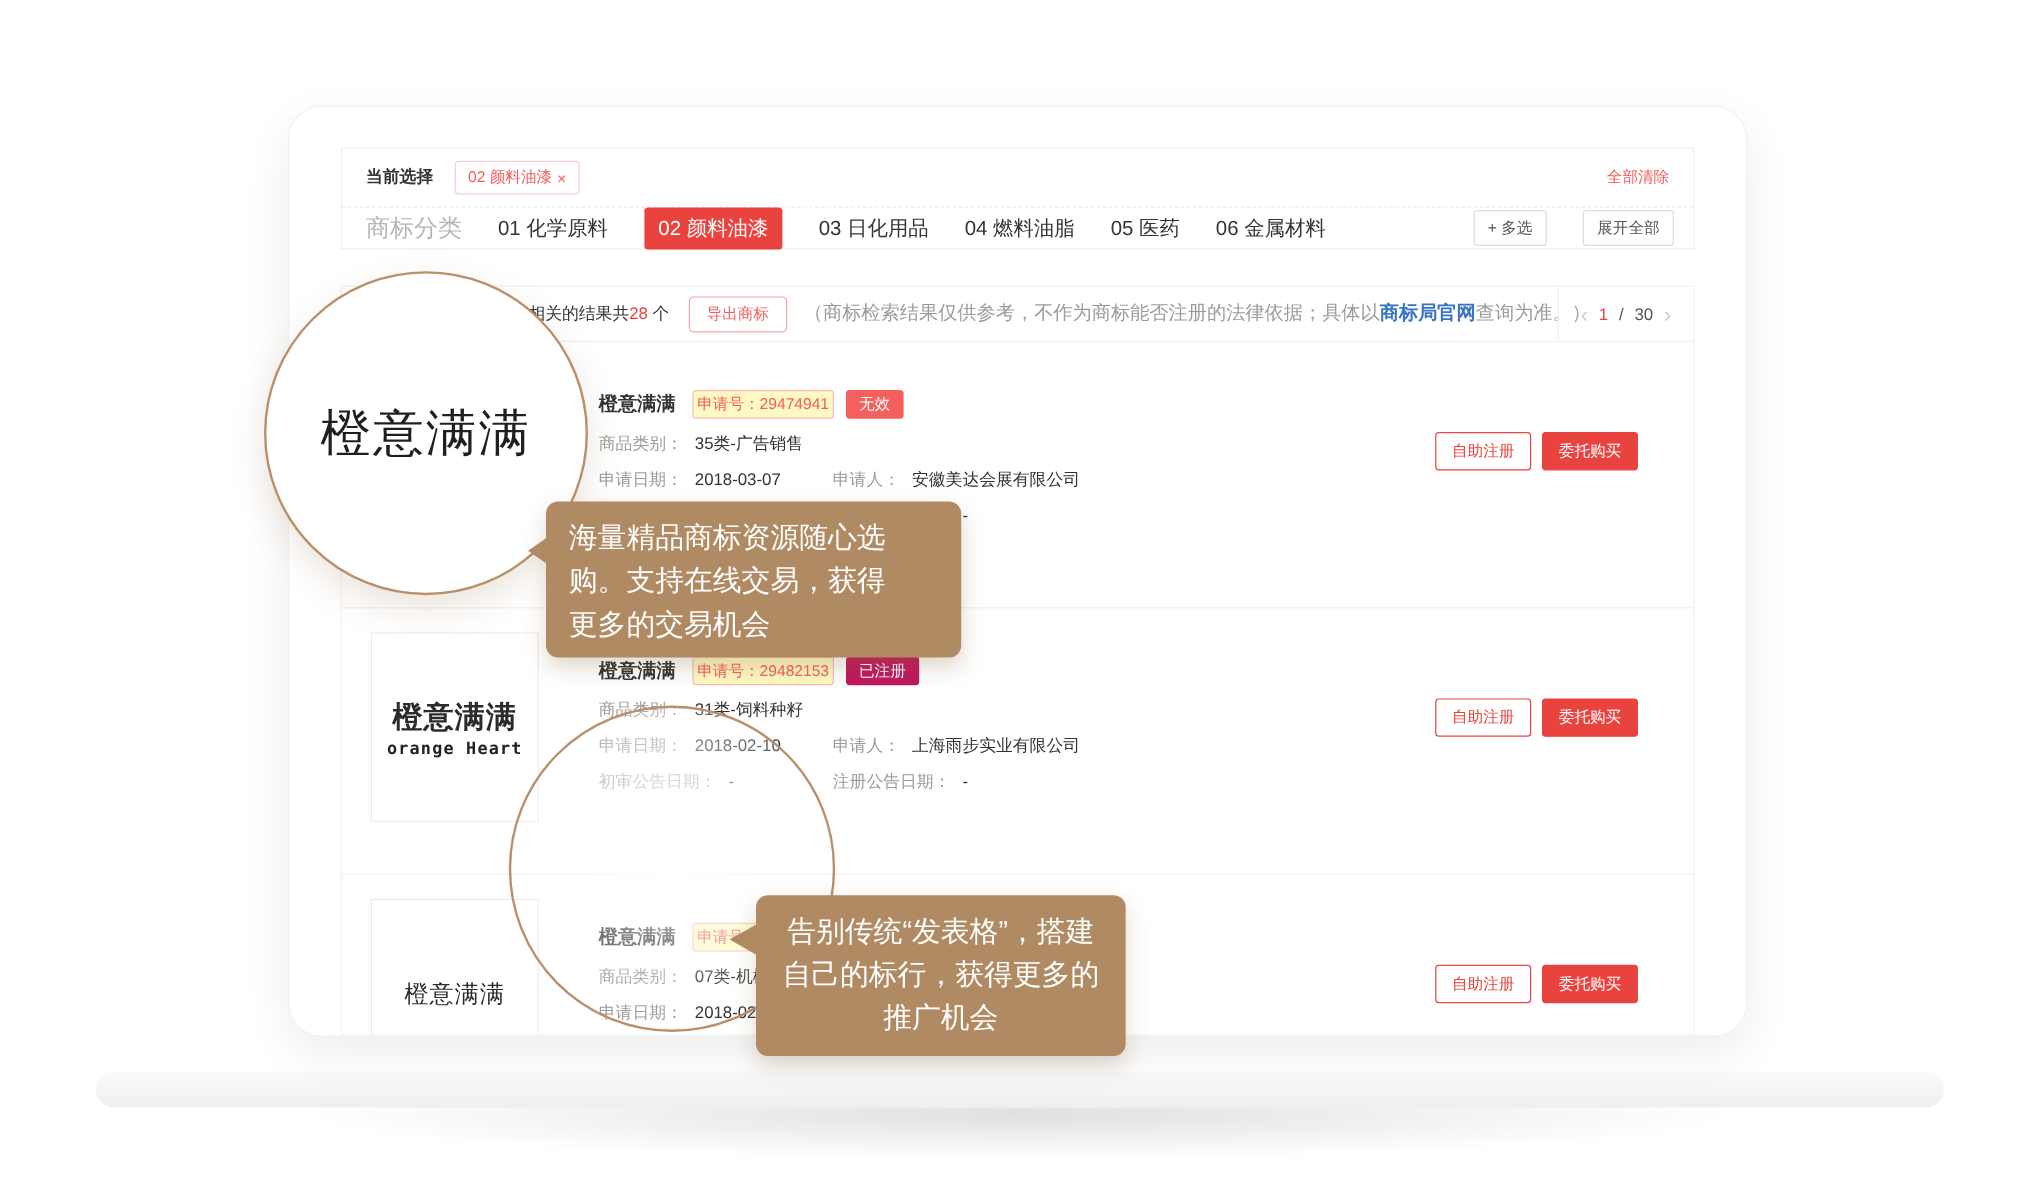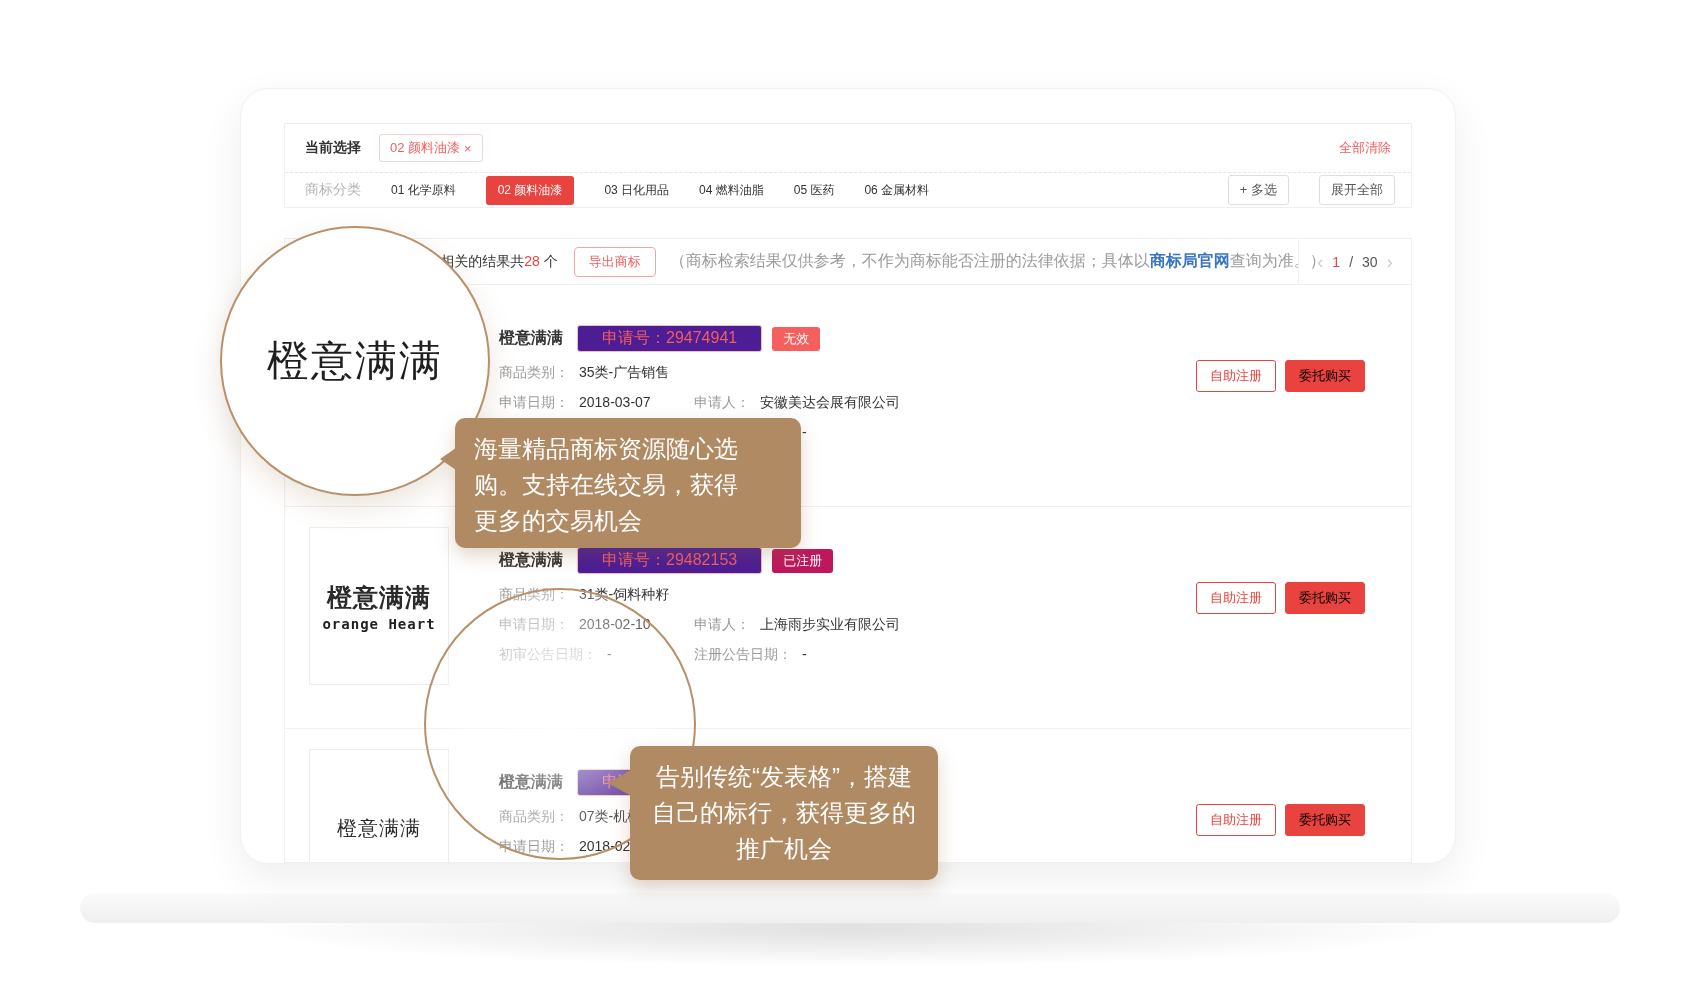--- a/index.html
+++ b/index.html
@@ -21,22 +21,22 @@
                   border:1px solid #efefef; background:#fff; }
   .filter-top { height:49px; display:flex; align-items:center; padding:0 20px;
                 border-bottom:1px dashed #e7e7e7; }
   .f-label { font-size:14px; color:#333; font-weight:bold; }
   .tag { margin-left:18px; display:inline-flex; align-items:center; gap:4px;
          border:1px solid #f3d2d2; color:#f25d5d; background:#fff;
          font-size:13px; padding:4px 10px; border-radius:3px; cursor:pointer; }
   .tag-x { font-size:13px; line-height:1; }
   .clear-all { margin-left:auto; color:#f25d5d; font-size:13px; cursor:pointer; }
   .filter-bottom { height:34px; display:flex; align-items:center; padding:0 16px 0 20px; gap:30px; }
-  .cat-label { color:#b5b5b5; font-size:14px; }
-  .cat { font-size:12px; color:#333; cursor:pointer; white-space:nowrap; }
+  .cat-label { color:#b5b5b5; font-size:20px; }
+  .cat { font-size:17px; color:#333; cursor:pointer; white-space:nowrap; }
   .cat.active { background:#e8433e; color:#fff; padding:6px 12px; border-radius:3px; }
   .fb-spacer { flex:1; }
   .ghost-btn { border:1px solid #ddd; background:#fff; color:#555; font-size:13px;
                padding:5px 11px; border-radius:3px; cursor:pointer;
                font-family:inherit; white-space:nowrap; }
 
   
   .results-panel { position:absolute; left:43px; top:149px; right:43px; bottom:0;
                    border:1px solid #f0f0f0; background:#fff; overflow:hidden; }
   .results-header { position:relative; height:46px; display:flex; align-items:center;
@@ -60,34 +60,34 @@
   .tm-img { width:140px; height:158px; margin-top:20px; border:1px solid #ececec;
             background:#fff; display:flex; flex-direction:column; align-items:center;
             justify-content:center; cursor:pointer; flex:none; }
   .tm-img-text { font-size:20px; color:#2b2b2b; letter-spacing:1px; }
   .r2 .tm-img-text { font-family:"DejaVu Serif","Liberation Serif",serif; font-weight:bold; font-size:25px; }
   .tm-img-sub { font-family:"DejaVu Sans Mono","Liberation Mono",monospace; font-weight:bold;
                 font-size:14px; color:#222; margin-top:2px; letter-spacing:1px; }
   .tm-info { margin-left:50px; padding-top:40px; }
   .title-line { display:flex; align-items:center; }
   .tm-name { font-size:16px; font-weight:bold; color:#333; cursor:pointer; }
-  .appno-badge { margin-left:14px; border:1px solid #f6baba; background:#4c1d95;
-                 color:#f25d5d; font-size:16px; padding:2px 24px; border-radius:3px; }
+  .appno-badge { margin-left:14px; border:1px solid #f6baba; background:#fef9c3;
+                 color:#f25d5d; font-size:13px; padding:2px 3px; border-radius:3px; }
   .status-badge { margin-left:10px; color:#fff; font-size:13px; padding:3px 11px; border-radius:3px; }
   .status-badge.invalid { background:#f5605f; }
   .status-badge.registered { background:#be185d; }
   .field-line { display:flex; margin-top:11px; font-size:14px; line-height:19px; }
   .fl { display:inline-flex; }
   .fl.w { width:195px; flex:none; }
   .lab { color:#9b9b9b; margin-right:10px; }
   .val { color:#333; }
   .tm-actions { position:absolute; right:46px; top:75px; display:flex; gap:9px; }
   .btn-outline { border:1px solid #e8433e; color:#e8433e; background:#fff; font-size:13px;
                  padding:6px 13px; border-radius:3px; cursor:pointer; font-family:inherit; white-space:nowrap; }
-  .btn-solid { border:1px solid #e8433e; color:#000000; background:#e8433e; font-size:13px;
+  .btn-solid { border:1px solid #e8433e; color:#ffffff; background:#e8433e; font-size:13px;
                padding:6px 13px; border-radius:3px; cursor:pointer; font-family:inherit; white-space:nowrap; }
 
   
   .circle { position:absolute; border-radius:50%; border:2px solid #b9906a; z-index:3; }
   .c1 { left:220px; top:226px; width:270px; height:270px; background:#fff;
         box-shadow:0 12px 28px rgba(150,110,70,.18); display:flex; align-items:center;
         justify-content:center; }
   .c1-text { font-size:42px; color:#1f1f1f; font-weight:500; letter-spacing:2px; white-space:nowrap; }
   .c2 { left:424px; top:588px; width:272px; height:272px;
         background:radial-gradient(circle at 50% 42%, rgba(255,255,255,.95) 0%, rgba(255,255,255,0) 72%); }

